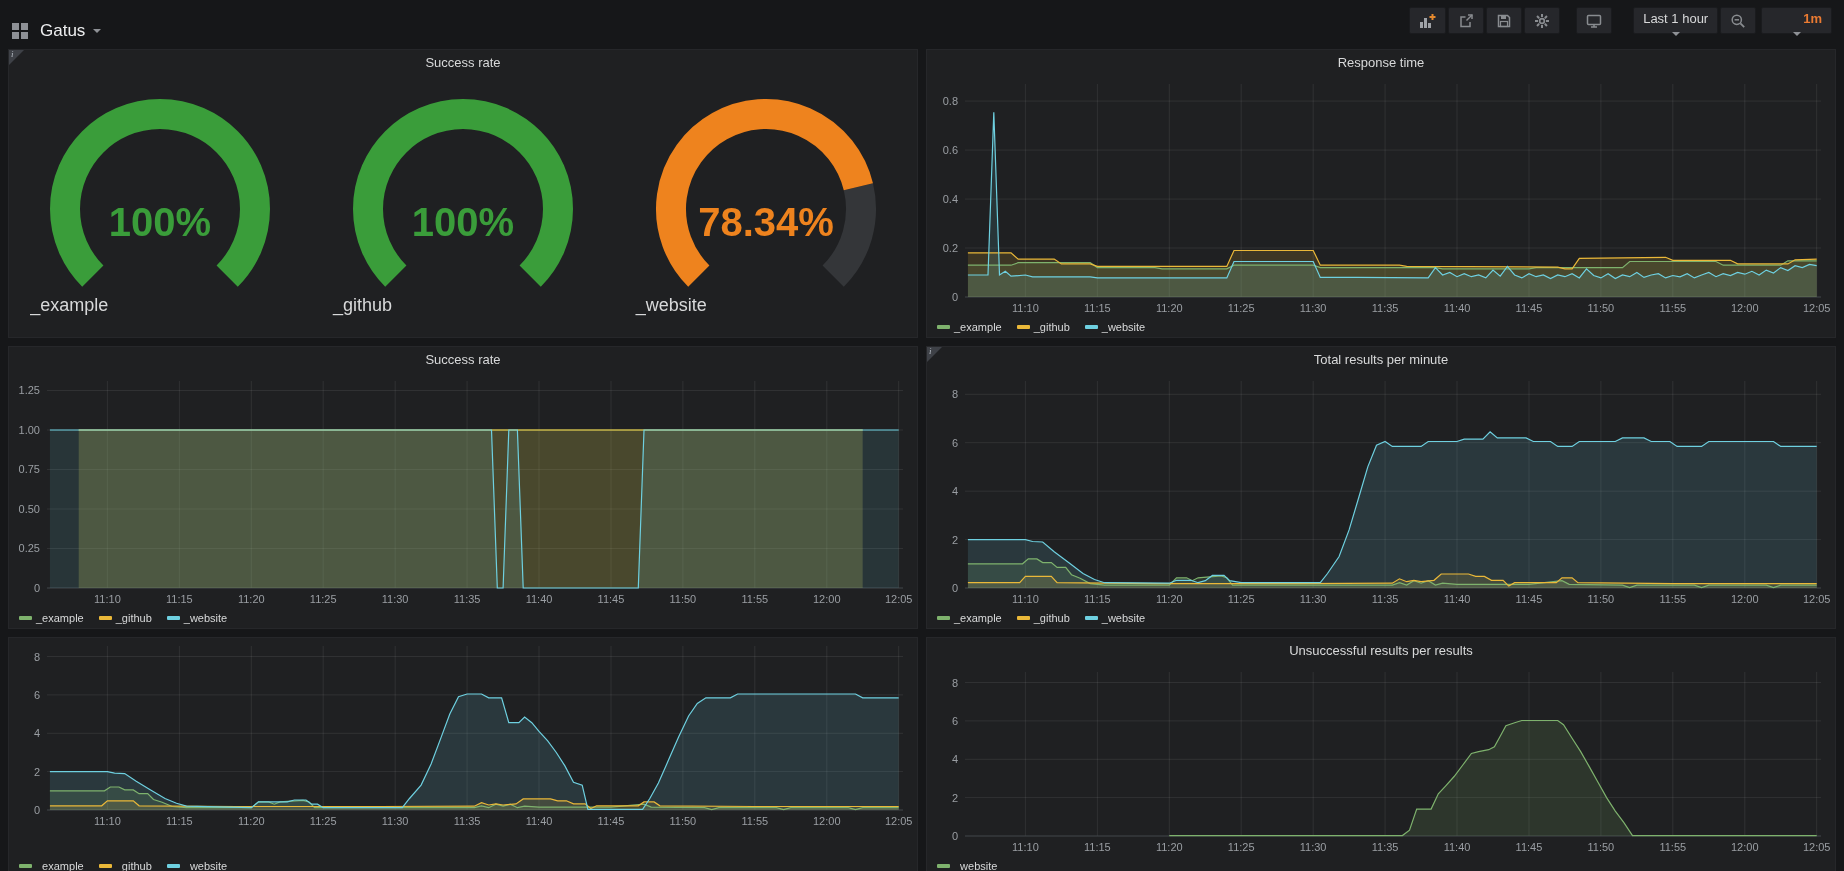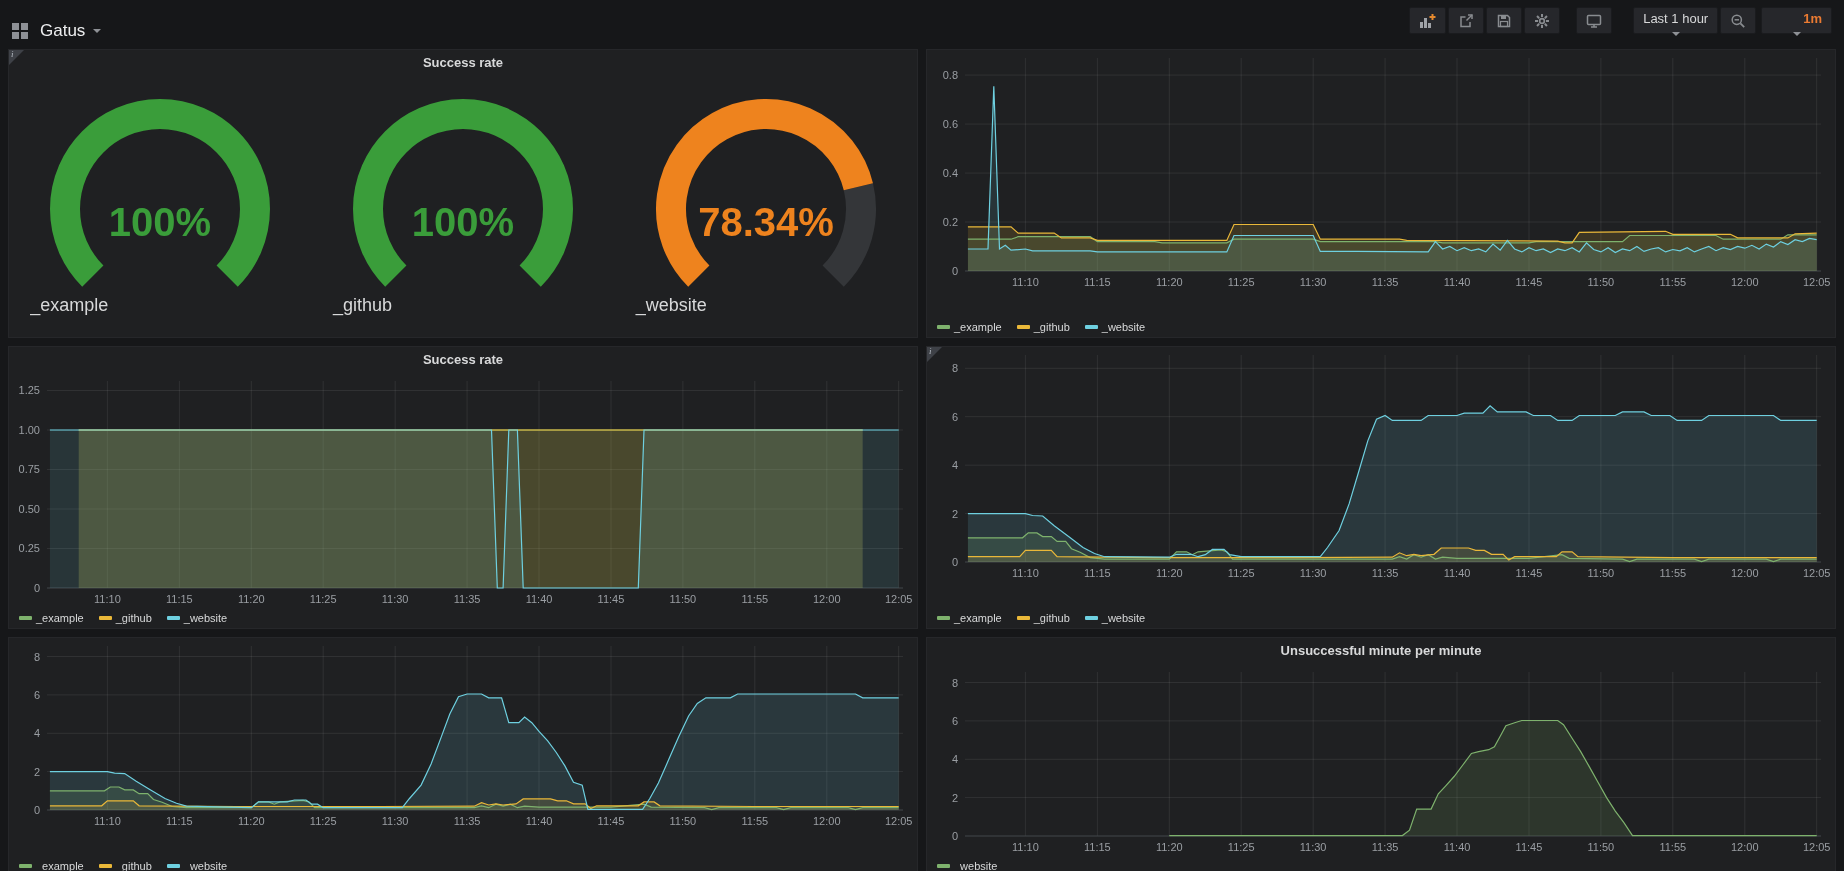--- a/index.html
+++ b/index.html
@@ -21,21 +21,21 @@
     background:#26272b; border:1px solid #1a1b1e; border-radius:2px; padding:0 9px;
     color:#898c90; font-size:13px; cursor:pointer;flex-direction:column; }
   .nav-btn svg { display:block; }
   .grp { display:flex; gap:2px; margin-left:5px; }
   .sp { width:16px; }
   .orange { color:#eb7b32; font-weight:bold;margin-left:32px; }
   .tr-text { color:#d8d9da; }
   
   .dash { padding:8px; display:grid; grid-template-columns:1fr 1fr; grid-template-rows:289px 283px 240px; grid-gap:8px; }
   .panel { position:relative; background:#1f2022; border:1px solid #26272a; display:flex; flex-direction:column; }
-  .panel-title { height:26px; line-height:26px; text-align:center; font-size:13px; font-weight:bold; color:#d8d9da; flex:0 0 auto; cursor:pointer; }
+  .panel-title { height:26px; line-height:26px; text-align:center; font-size:13px; font-weight:normal; color:#d8d9da; flex:0 0 auto; cursor:pointer; }
   .corner { position:absolute; top:0; left:0; width:0; height:0; border-top:15px solid #3e4147; border-right:15px solid transparent; z-index:2; }
   .corner b { position:absolute; top:-16px; left:2px; font-size:9px; font-weight:normal; font-style:italic;
     color:#b6bcc4; font-family:"Liberation Serif", serif; }
   .chart-body { flex:1 1 auto; position:relative; overflow:hidden; }
   .chart-body svg { position:absolute; left:0; top:0; }
   .legend { flex:0 0 20px; display:flex; align-items:center; gap:15px; padding:0 10px; font-size:11px; color:#d8d9da; }
   .legend .item { display:flex; align-items:center; gap:4px; cursor:pointer; }
   .legend .swatch { width:13px; height:4px; border-radius:1px; display:inline-block; }
   
   .gauges { flex:1 1 auto; display:flex; align-items:center; justify-content:space-around; }
@@ -165,20 +165,21 @@
             <path d="M222.38210508641515 89.85171203450372 A95 95 0 0 1 197.1751442127221 179.17514421272193" stroke="#343639" stroke-width="30" fill="none"></path>
             <path d="M62.824855787278 179.17514421272202 A95 95 0 1 1 222.38210508641515 89.85171203450372" stroke="#ee831e" stroke-width="30" fill="none"></path>
             <text x="130" y="139" text-anchor="middle" fill="#ee831e" font-size="40" font-weight="bold" font-family="&quot;Liberation Sans&quot;, sans-serif">78.34%</text>
           </svg>
           <div class="vlabel">_website</div>
         </div>
       </div>
   </div>
 
   <div class="panel">
+    <div class="panel-title">Response time</div>
     <div class="chart-body">
         <svg width="908" height="241">
           <path d="M98.4 8V221M170.4 8V221M242.3 8V221M314.2 8V221M386.2 8V221M458.1 8V221M530.0 8V221M602.0 8V221M673.9 8V221M745.8 8V221M817.8 8V221M889.7 8V221M38 172.0H894M38 123.1H894M38 74.1H894M38 25.1H894" stroke="rgba(255,255,255,0.08)" stroke-width="1" fill="none"></path>
           <path d="M38 221.0H894" stroke="#43464a" stroke-width="1" fill="none"></path>
           <polygon points="40.9,221.0 40.9,189.2 84.0,189.2 91.2,186.7 163.2,186.7 170.4,191.6 227.9,191.6 235.1,192.8 299.8,192.8 307.0,189.2 386.2,189.2 393.3,191.6 508.4,191.6 515.6,192.8 602.0,192.8 609.1,191.6 695.5,191.6 702.7,185.5 789.0,185.5 796.2,189.2 853.7,189.2 860.9,184.8 889.7,184.8 889.7,221.0" fill="#7eb26d" fill-opacity="0.15"></polygon>
           <polygon points="40.9,221.0 40.9,176.9 84.0,176.9 91.2,183.1 127.2,183.1 134.4,187.9 163.2,187.9 170.4,190.4 299.8,190.4 307.0,174.5 386.2,174.5 393.3,189.2 472.5,189.2 479.7,190.4 630.7,191.1 637.9,192.8 645.1,192.8 652.3,182.3 738.6,181.3 745.8,184.3 803.4,184.3 810.6,187.9 860.9,187.9 868.1,183.8 889.7,183.1 889.7,221.0" fill="#eab839" fill-opacity="0.15"></polygon>
           <polygon points="40.9,221.0 40.9,199.0 61.0,199.0 66.8,36.2 72.5,199.0 78.3,195.3 84.0,200.2 98.4,199.0 105.6,200.9 163.2,200.9 170.4,201.9 299.8,201.9 307.0,185.5 386.2,185.5 393.3,201.4 429.3,201.4 501.2,201.9 508.4,191.6 515.6,199.0 522.8,196.5 530.0,200.7 537.2,197.7 544.4,200.7 551.6,199.0 558.8,201.9 566.0,194.1 573.2,200.2 580.4,190.4 587.6,199.0 594.8,201.9 602.0,197.7 609.1,200.7 616.3,199.0 623.5,202.6 630.7,199.0 637.9,200.7 645.1,197.7 652.3,201.9 659.5,192.8 666.7,199.5 673.9,201.9 681.1,197.7 688.3,202.6 695.5,199.0 702.7,200.7 709.9,196.5 717.0,201.4 724.2,199.0 731.4,197.7 738.6,201.9 745.8,199.5 753.0,200.9 760.2,197.7 767.4,201.9 774.6,199.0 781.8,196.5 789.0,200.7 796.2,197.7 803.4,199.5 810.6,196.5 817.8,198.2 824.9,195.3 832.1,199.0 839.3,194.1 846.5,197.0 853.7,191.6 860.9,194.6 868.1,189.7 875.3,191.6 882.5,188.4 889.7,189.7 889.7,221.0" fill="#6ed0e0" fill-opacity="0.12"></polygon>
           <polyline points="40.9,189.2 84.0,189.2 91.2,186.7 163.2,186.7 170.4,191.6 227.9,191.6 235.1,192.8 299.8,192.8 307.0,189.2 386.2,189.2 393.3,191.6 508.4,191.6 515.6,192.8 602.0,192.8 609.1,191.6 695.5,191.6 702.7,185.5 789.0,185.5 796.2,189.2 853.7,189.2 860.9,184.8 889.7,184.8" fill="none" stroke="#7eb26d" stroke-width="1.2"></polyline>
           <polyline points="40.9,176.9 84.0,176.9 91.2,183.1 127.2,183.1 134.4,187.9 163.2,187.9 170.4,190.4 299.8,190.4 307.0,174.5 386.2,174.5 393.3,189.2 472.5,189.2 479.7,190.4 630.7,191.1 637.9,192.8 645.1,192.8 652.3,182.3 738.6,181.3 745.8,184.3 803.4,184.3 810.6,187.9 860.9,187.9 868.1,183.8 889.7,183.1" fill="none" stroke="#eab839" stroke-width="1.2"></polyline>
           <polyline points="40.9,199.0 61.0,199.0 66.8,36.2 72.5,199.0 78.3,195.3 84.0,200.2 98.4,199.0 105.6,200.9 163.2,200.9 170.4,201.9 299.8,201.9 307.0,185.5 386.2,185.5 393.3,201.4 429.3,201.4 501.2,201.9 508.4,191.6 515.6,199.0 522.8,196.5 530.0,200.7 537.2,197.7 544.4,200.7 551.6,199.0 558.8,201.9 566.0,194.1 573.2,200.2 580.4,190.4 587.6,199.0 594.8,201.9 602.0,197.7 609.1,200.7 616.3,199.0 623.5,202.6 630.7,199.0 637.9,200.7 645.1,197.7 652.3,201.9 659.5,192.8 666.7,199.5 673.9,201.9 681.1,197.7 688.3,202.6 695.5,199.0 702.7,200.7 709.9,196.5 717.0,201.4 724.2,199.0 731.4,197.7 738.6,201.9 745.8,199.5 753.0,200.9 760.2,197.7 767.4,201.9 774.6,199.0 781.8,196.5 789.0,200.7 796.2,197.7 803.4,199.5 810.6,196.5 817.8,198.2 824.9,195.3 832.1,199.0 839.3,194.1 846.5,197.0 853.7,191.6 860.9,194.6 868.1,189.7 875.3,191.6 882.5,188.4 889.7,189.7" fill="none" stroke="#6ed0e0" stroke-width="1.2"></polyline>
@@ -270,20 +271,21 @@
           <span class="swatch" style="background: rgb(110, 208, 224);"></span>
           <span>_website</span>
         </span>
       </div>
   </div>
 
   <div class="panel">
     <div class="corner">
         <b>i</b>
       </div>
+    <div class="panel-title">Total results per minute</div>
     <div class="chart-body">
         <svg width="908" height="235">
           <path d="M98.4 8V215M170.4 8V215M242.3 8V215M314.2 8V215M386.2 8V215M458.1 8V215M530.0 8V215M602.0 8V215M673.9 8V215M745.8 8V215M817.8 8V215M889.7 8V215M38 166.6H894M38 118.2H894M38 69.7H894M38 21.3H894" stroke="rgba(255,255,255,0.08)" stroke-width="1" fill="none"></path>
           <path d="M38 215.0H894" stroke="#43464a" stroke-width="1" fill="none"></path>
           <polygon points="40.9,215.0 40.9,190.8 95.5,190.8 101.3,185.9 109.9,185.9 115.7,189.6 124.3,189.6 130.1,194.4 138.7,194.4 144.5,201.7 153.1,205.3 163.2,210.6 177.5,212.1 242.3,212.1 249.5,204.8 259.6,204.8 265.3,207.7 271.1,204.8 294.1,202.9 299.8,204.8 305.6,212.1 386.2,212.1 465.3,212.1 472.5,209.7 479.7,212.1 486.9,207.7 494.1,210.2 501.2,207.7 508.4,212.1 515.6,210.2 530.0,211.4 602.0,211.4 635.0,207.7 642.2,211.4 695.5,212.1 702.7,214.5 709.9,212.1 767.4,212.1 774.6,214.5 781.8,212.1 839.3,212.1 846.5,214.5 853.7,212.1 889.7,212.1 889.7,215.0" fill="#7eb26d" fill-opacity="0.15"></polygon>
           <polygon points="40.9,215.0 40.9,209.7 92.7,209.7 98.4,203.4 124.3,203.4 130.1,209.7 227.9,210.6 371.8,210.6 465.3,210.2 472.5,205.8 479.7,208.7 486.9,207.3 494.1,208.7 507.0,207.3 514.2,201.0 541.5,201.0 548.7,203.4 557.4,203.4 564.5,207.3 576.1,207.3 581.8,213.1 587.6,209.7 629.3,209.7 635.0,204.8 645.1,204.8 650.9,209.7 745.8,210.6 889.7,210.6 889.7,215.0" fill="#eab839" fill-opacity="0.15"></polygon>
           <polygon points="40.9,215.0 40.9,166.6 98.4,166.6 105.6,168.5 115.7,169.0 127.2,178.7 141.6,189.6 156.0,200.5 167.5,206.5 177.5,209.7 242.3,210.2 249.5,207.3 263.9,207.3 271.1,209.7 278.3,207.7 285.4,202.4 297.0,202.4 302.7,207.7 314.2,209.7 393.3,209.7 400.5,200.5 412.1,183.5 422.1,156.9 432.2,123.0 440.8,93.9 449.5,72.2 458.1,68.5 465.3,73.4 494.1,73.4 501.2,68.5 530.0,68.5 537.2,66.1 555.9,66.1 563.1,58.8 570.3,64.9 599.1,64.9 606.3,68.5 623.5,68.5 630.7,73.4 645.1,73.4 652.3,68.5 688.3,68.5 695.5,64.9 717.0,64.9 724.2,68.5 742.9,68.5 750.1,73.4 774.6,73.4 781.8,68.5 846.5,68.5 853.7,73.4 889.7,73.4 889.7,215.0" fill="#6ed0e0" fill-opacity="0.14"></polygon>
           <polyline points="40.9,190.8 95.5,190.8 101.3,185.9 109.9,185.9 115.7,189.6 124.3,189.6 130.1,194.4 138.7,194.4 144.5,201.7 153.1,205.3 163.2,210.6 177.5,212.1 242.3,212.1 249.5,204.8 259.6,204.8 265.3,207.7 271.1,204.8 294.1,202.9 299.8,204.8 305.6,212.1 386.2,212.1 465.3,212.1 472.5,209.7 479.7,212.1 486.9,207.7 494.1,210.2 501.2,207.7 508.4,212.1 515.6,210.2 530.0,211.4 602.0,211.4 635.0,207.7 642.2,211.4 695.5,212.1 702.7,214.5 709.9,212.1 767.4,212.1 774.6,214.5 781.8,212.1 839.3,212.1 846.5,214.5 853.7,212.1 889.7,212.1" fill="none" stroke="#7eb26d" stroke-width="1.2"></polyline>
           <polyline points="40.9,209.7 92.7,209.7 98.4,203.4 124.3,203.4 130.1,209.7 227.9,210.6 371.8,210.6 465.3,210.2 472.5,205.8 479.7,208.7 486.9,207.3 494.1,208.7 507.0,207.3 514.2,201.0 541.5,201.0 548.7,203.4 557.4,203.4 564.5,207.3 576.1,207.3 581.8,213.1 587.6,209.7 629.3,209.7 635.0,204.8 645.1,204.8 650.9,209.7 745.8,210.6 889.7,210.6" fill="none" stroke="#eab839" stroke-width="1.2"></polyline>
           <polyline points="40.9,166.6 98.4,166.6 105.6,168.5 115.7,169.0 127.2,178.7 141.6,189.6 156.0,200.5 167.5,206.5 177.5,209.7 242.3,210.2 249.5,207.3 263.9,207.3 271.1,209.7 278.3,207.7 285.4,202.4 297.0,202.4 302.7,207.7 314.2,209.7 393.3,209.7 400.5,200.5 412.1,183.5 422.1,156.9 432.2,123.0 440.8,93.9 449.5,72.2 458.1,68.5 465.3,73.4 494.1,73.4 501.2,68.5 530.0,68.5 537.2,66.1 555.9,66.1 563.1,58.8 570.3,64.9 599.1,64.9 606.3,68.5 623.5,68.5 630.7,73.4 645.1,73.4 652.3,68.5 688.3,68.5 695.5,64.9 717.0,64.9 724.2,68.5 742.9,68.5 750.1,73.4 774.6,73.4 781.8,68.5 846.5,68.5 853.7,73.4 889.7,73.4" fill="none" stroke="#6ed0e0" stroke-width="1.2"></polyline>
@@ -370,21 +372,21 @@
           <span>_github</span>
         </span>
         <span class="item">
           <span class="swatch" style="background: rgb(110, 208, 224);"></span>
           <span>_website</span>
         </span>
       </div>
   </div>
 
   <div class="panel">
-    <div class="panel-title">Unsuccessful minute per minute</div>
+    <div class="panel-title">Unsuccessful results per results</div>
     <div class="chart-body">
         <svg width="908" height="192">
           <path d="M98.4 8V172M170.4 8V172M242.3 8V172M314.2 8V172M386.2 8V172M458.1 8V172M530.0 8V172M602.0 8V172M673.9 8V172M745.8 8V172M817.8 8V172M889.7 8V172M38 133.6H894M38 95.3H894M38 56.9H894M38 18.5H894" stroke="rgba(255,255,255,0.08)" stroke-width="1" fill="none"></path>
           <path d="M38 172.0H894" stroke="#43464a" stroke-width="1" fill="none"></path>
           <polygon points="242.3,172.0 242.3,171.6 475.4,171.6 482.5,166.2 489.7,145.1 504.1,145.1 511.3,129.8 518.5,122.1 527.1,112.5 535.8,101.0 544.4,89.5 551.6,87.6 561.7,85.7 567.4,82.8 573.2,72.3 578.9,61.7 587.6,58.8 594.8,56.5 630.7,56.5 636.5,60.7 645.1,74.2 653.7,87.6 662.4,102.9 671.0,118.3 679.6,133.6 688.3,147.1 696.9,158.6 705.5,171.6 889.7,171.6 889.7,172.0" fill="#7eb26d" fill-opacity="0.15"></polygon>
           <polyline points="242.3,171.6 475.4,171.6 482.5,166.2 489.7,145.1 504.1,145.1 511.3,129.8 518.5,122.1 527.1,112.5 535.8,101.0 544.4,89.5 551.6,87.6 561.7,85.7 567.4,82.8 573.2,72.3 578.9,61.7 587.6,58.8 594.8,56.5 630.7,56.5 636.5,60.7 645.1,74.2 653.7,87.6 662.4,102.9 671.0,118.3 679.6,133.6 688.3,147.1 696.9,158.6 705.5,171.6 889.7,171.6" fill="none" stroke="#7eb26d" stroke-width="1.2"></polyline>
           <g>
             <text x="31" y="176" text-anchor="end" class="axis-text">0</text>
             <text x="31" y="137.63742690058479" text-anchor="end" class="axis-text">2</text>
             <text x="31" y="99.2748538011696" text-anchor="end" class="axis-text">4</text>

